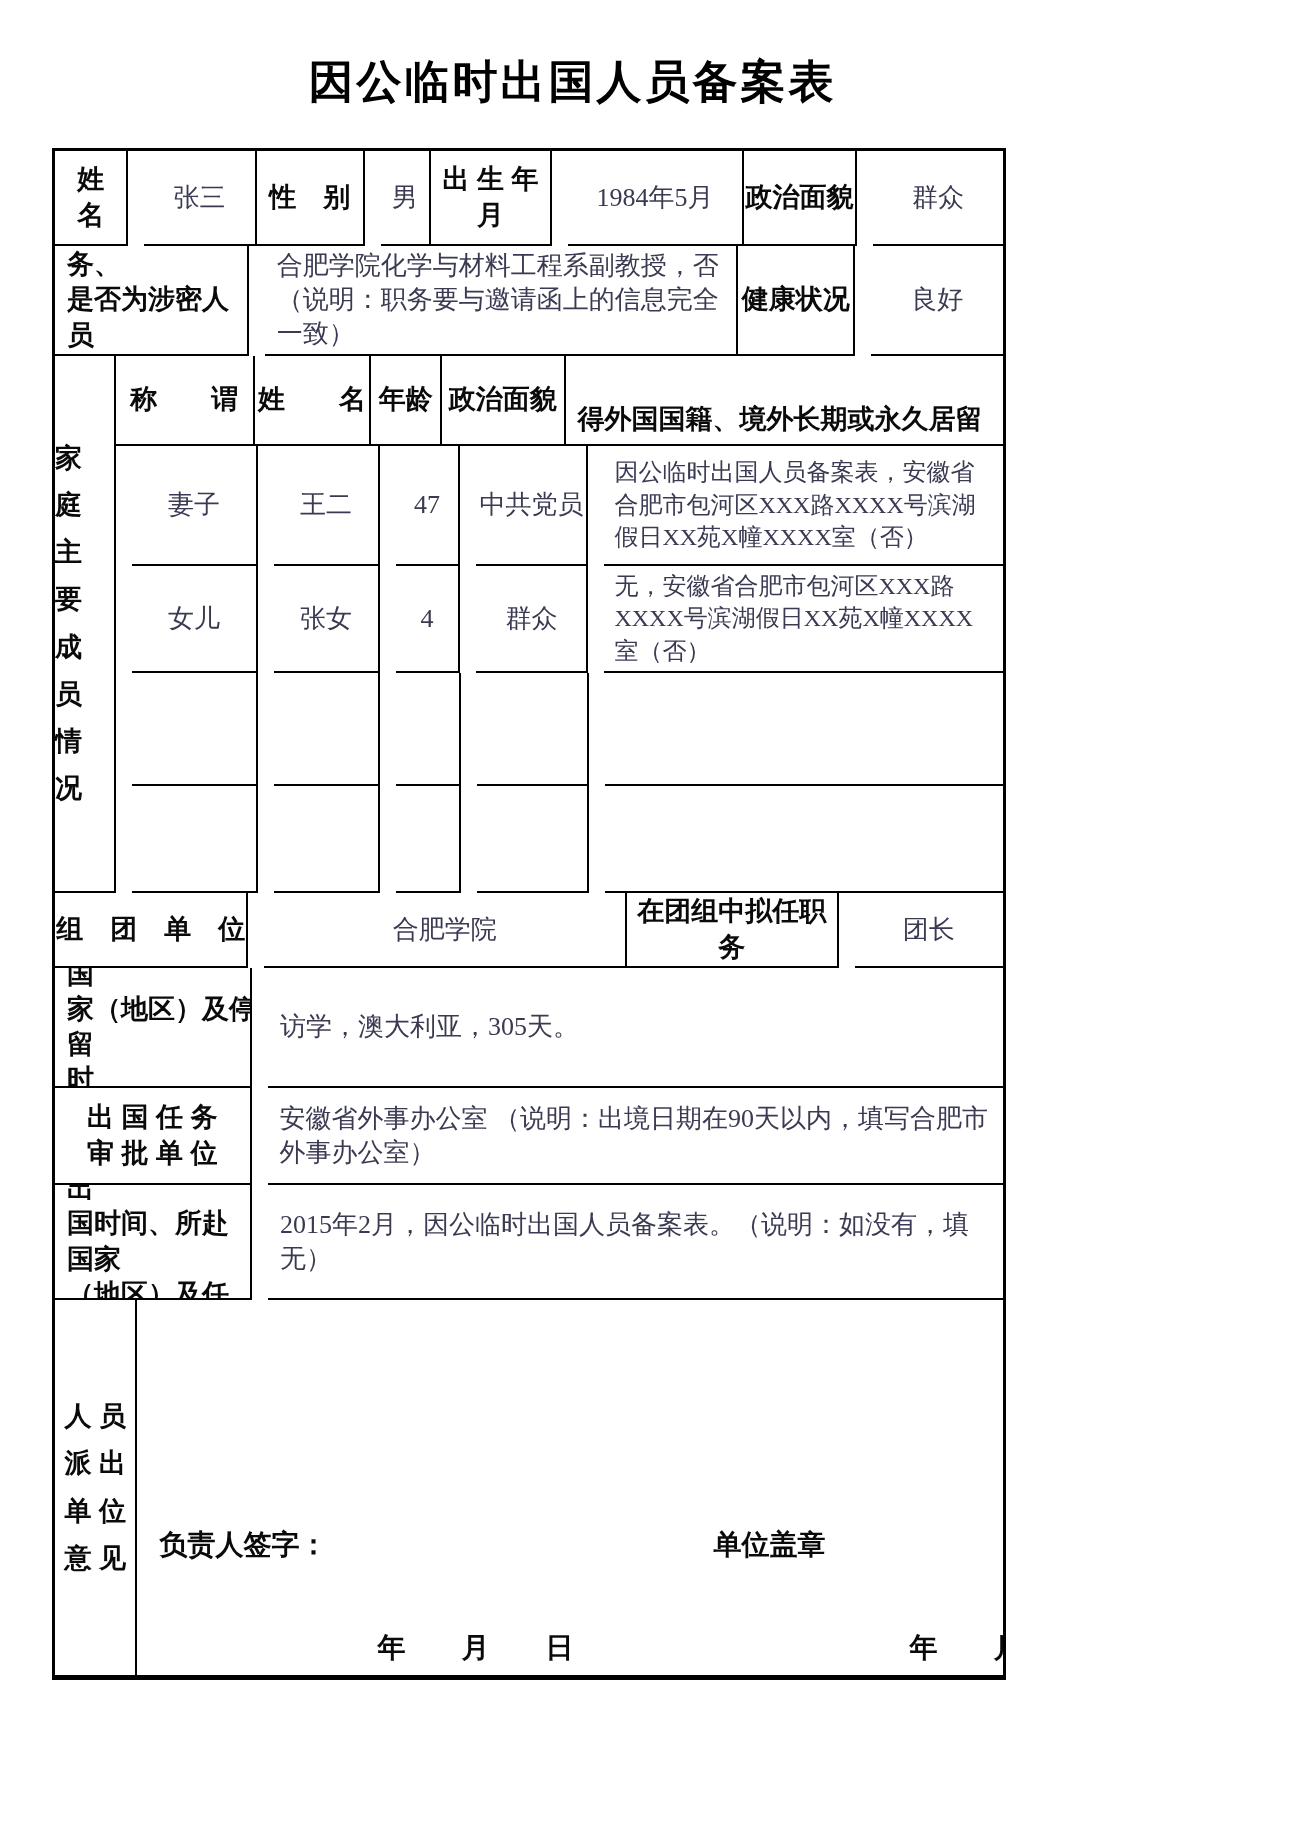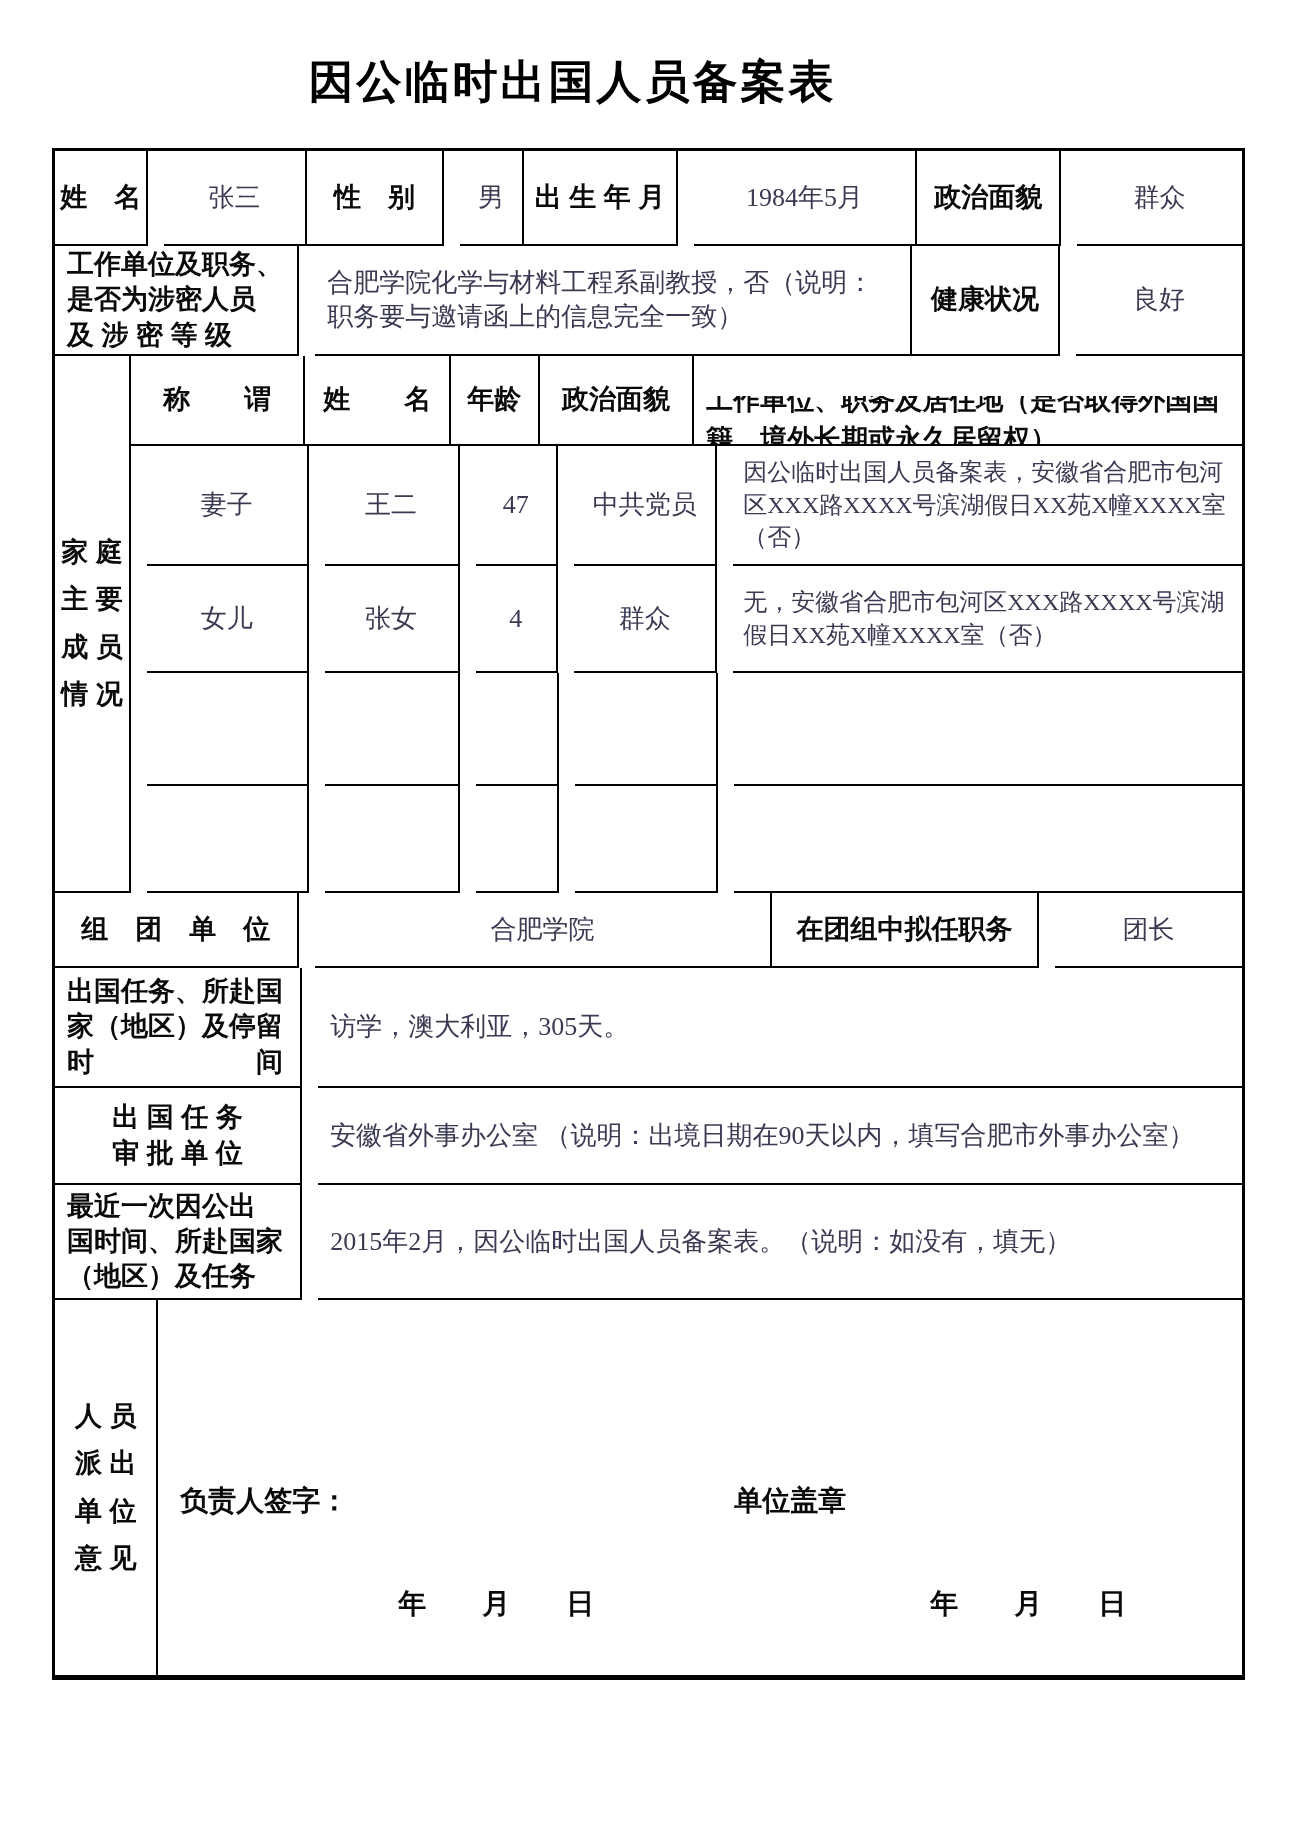--- a/index.html
+++ b/index.html
@@ -21,21 +21,21 @@
     text-align: center;
     font-size: 45px;
     font-weight: 900;
     color: #000;
     letter-spacing: 3px;
   }
   .tbl {
     position: absolute;
     left: 52px;
     top: 148px;
-    width: 1193px;
+    width: 954px;
     border: 3px solid #000;
     background: #fff;
   }
   .r { display: flex; width: 100%; }
   .c {
     border-right: 2px solid #000;
     border-bottom: 2px solid #000;
     display: flex;
     align-items: center;
     justify-content: center;
@@ -59,26 +59,26 @@
     line-height: 1.3;
     margin-left: 16px;
   }
   .leftal { justify-content: flex-start; text-align: left; padding: 6px 12px; }
   .addr { font-size: 24px; line-height: 1.35; padding: 6px 10px; }
   .side {
     font-weight: bold;
     font-size: 27px;
     color: #0a0a0a;
     white-space: pre-line;
-    text-align: center;
+    text-align: left;
     line-height: 1.75;
   }
   .famright { display: flex; flex-direction: column; width: 93.6%; }
   .workhead { line-height: 1.45; margin-top: 40px; }
-  .opinion-content { position: relative; display: block; }
+  .opinion-content { position: relative; display: block; margin-top: 44px; }
   .op-sign { position: absolute; left: 22px; top: 182px; font-weight: bold; font-size: 28px; color: #0a0a0a; }
   .op-seal { position: absolute; left: 576px; top: 182px; font-weight: bold; font-size: 28px; color: #0a0a0a; }
   .op-date1 { position: absolute; left: 240px; top: 285px; font-weight: bold; font-size: 28px; color: #0a0a0a; white-space: pre; }
   .op-date2 { position: absolute; left: 772px; top: 285px; font-weight: bold; font-size: 28px; color: #0a0a0a; white-space: pre; }
   .noteslbl { letter-spacing: 6px; }
   .notestxt {
     font-weight: bold;
     font-size: 27px;
     color: #0a0a0a;
     line-height: 2.05;

